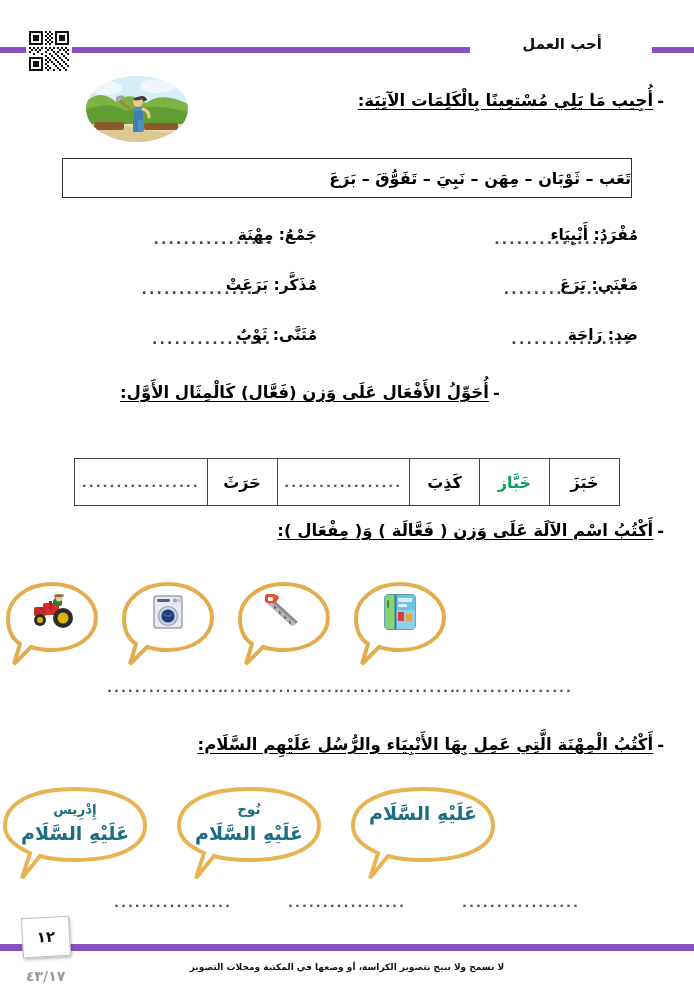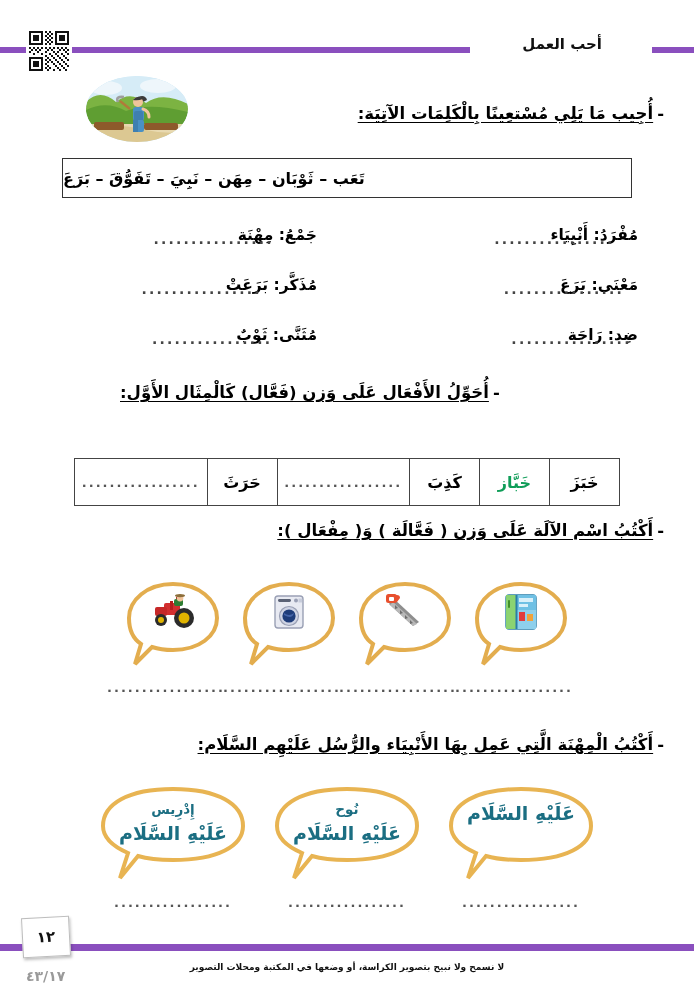--- a/index.html
+++ b/index.html
@@ -46,37 +46,37 @@
     direction: rtl; text-align: right;
     font-size: 16.5px; font-weight: bold; color: #000;
     letter-spacing: 0px;
     white-space: nowrap;
   }
   .ins u { text-decoration: underline; text-underline-offset: 3px; }
   .dash { display: inline-block; margin-left: 4px; }
 
   
   .q1-head {
-    position: absolute; top: 104px; right: 30px; left: 190px;
+    position: absolute; top: 91px; right: 30px; left: 190px;
     text-align: right;
   }
   .illus {
     position: absolute; top: 76px; left: 86px;
     width: 102px; height: 66px;
     border-radius: 50%;
     overflow: hidden;
     background: #cfe8f5;
   }
   .illus svg { display:block; }
 
   .wordbank {
     position: absolute; top: 158px; right: 62px; left: 62px;
     height: 40px;
     border: 1.4px solid #333;
-    display: flex; align-items: center; justify-content: flex-end;
+    display: flex; align-items: center; justify-content: flex-start;
     direction: rtl;
   }
   .wordbank span {
     font-size: 16px; font-weight: bold; color: #000;
     letter-spacing: 1px;
   }
 
   .pairs { position: absolute; top: 224px; right: 38px; left: 38px; }
   .pair-row {
     display: flex; flex-direction: row-reverse;
@@ -111,21 +111,21 @@
   .vcell.narrow { flex: 0 0 70px; }
   .vcell.wide   { flex: 1 1 auto; }
   .vcell.green  { color: #0f9d58; }
   .vcell .dots { font-size: 13px; color: #555; letter-spacing: 2px; font-weight: bold; }
 
   
   .q3-head { position: absolute; top: 521px; right: 30px; left: 120px; text-align: right; }
   .bubbles-row {
     position: absolute; left: 0; right: 0;
     display: flex; flex-direction: row-reverse;
-    justify-content: center; gap: 12px;
+    justify-content: flex-start; gap: 12px;
   }
   .bubbles-row.icons { top: 578px; }
   .bubble { position: relative; width: 104px; height: 96px; }
   .bubble .shape { position: absolute; inset: 0; }
   .bubble .inner {
     position: absolute; top: 12px; left: 50%; transform: translateX(-50%);
     width: 46px; height: 44px;
     display: flex; align-items: center; justify-content: center;
   }
   .bubble .inner svg { display: block; }

